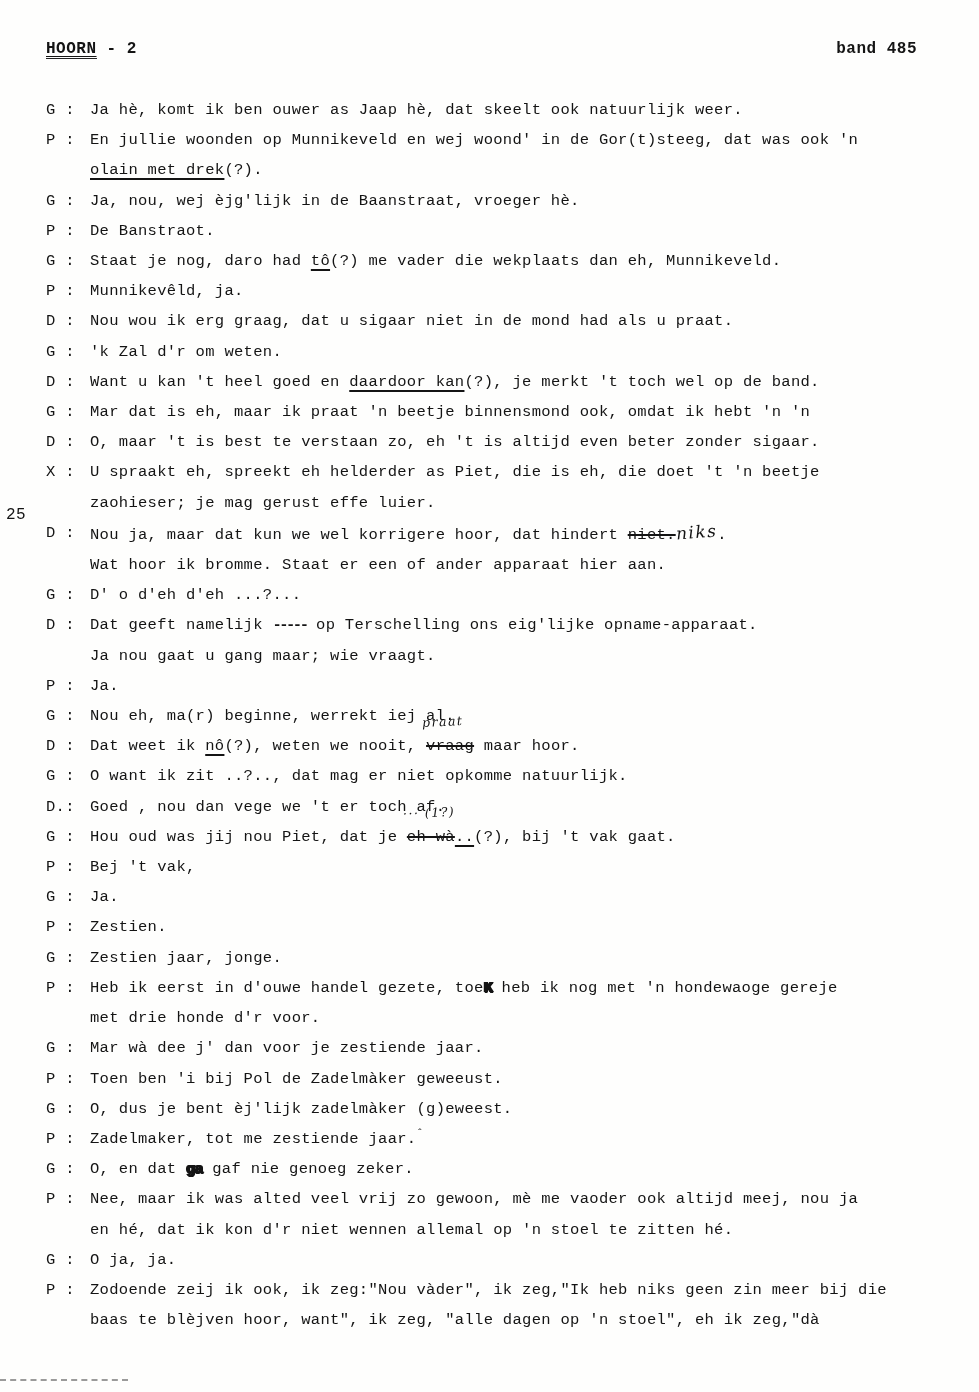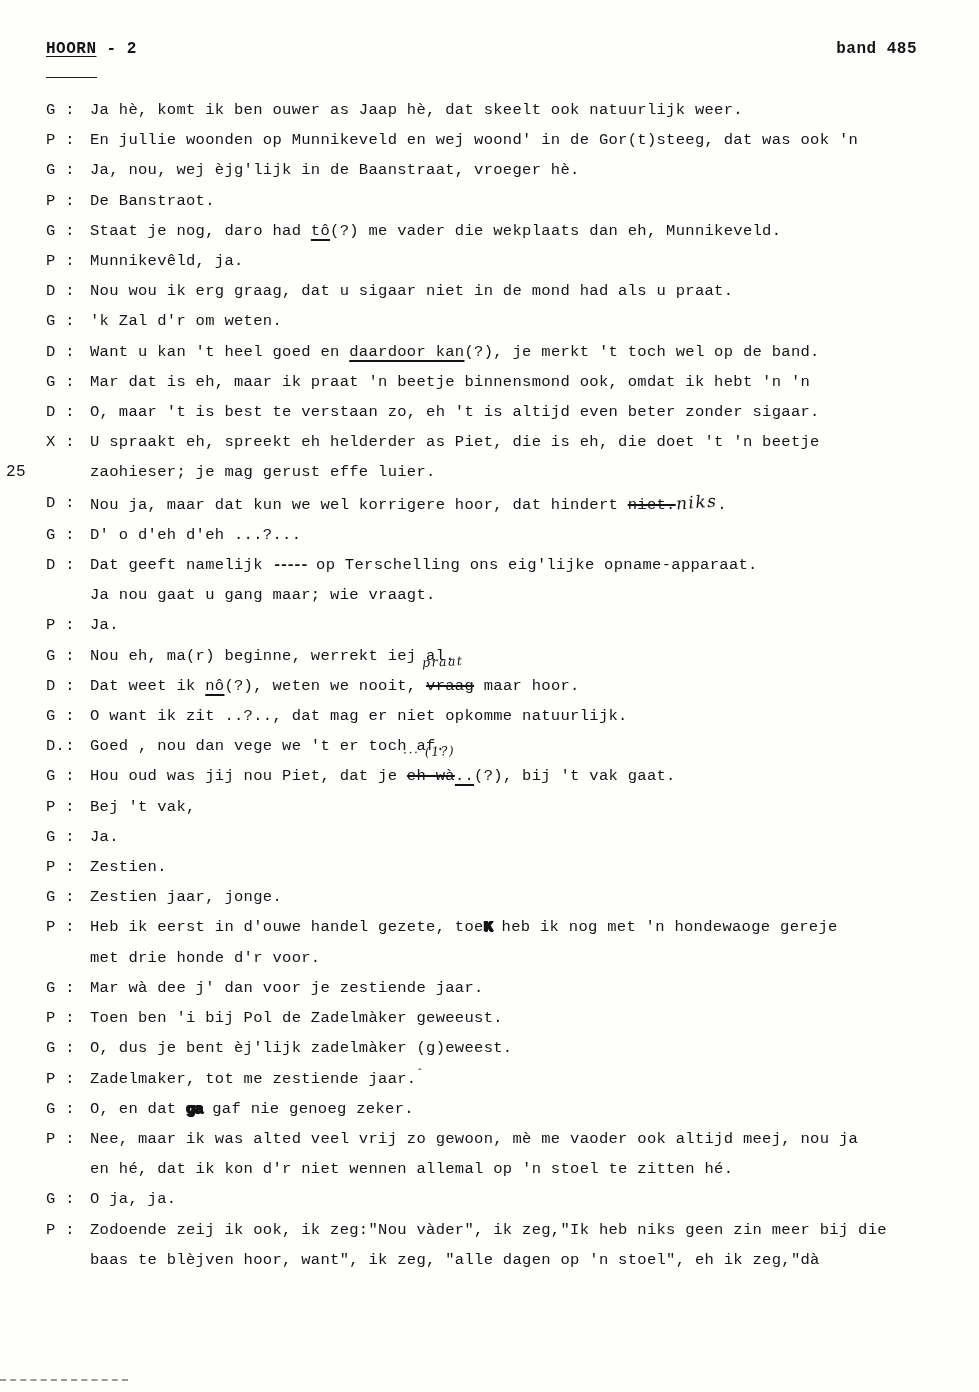--- a/index.html
+++ b/index.html
@@ -14,39 +14,39 @@
   .header{
     position:absolute;top:40px;left:46px;right:62px;
     display:flex;justify-content:space-between;
     font-size:16px;font-weight:bold;letter-spacing:0.5px;
   }
   .title-wrap{white-space:pre;}
   .title-main{
     text-decoration:underline;
     text-underline-offset:3px;
     border-bottom:1.5px solid #222;
-    padding-bottom:19px;
+    padding-bottom:0;
   }
   .band{font-weight:bold;}
   .transcript{
     position:absolute;top:95px;left:46px;right:34px;
   }
   .line{
     position:relative;
     display:flex;
     min-height:30.2px;
     line-height:30.2px;
     font-size:15.5px;
     letter-spacing:0.3px;
     white-space:pre;
   }
   .speaker{flex:none;width:44px;}
   .text{flex:1;white-space:pre-wrap;}
   .margin-num{
-    position:absolute;left:-40px;top:0;
+    position:absolute;left:-40px;top:12px;
     font-size:16px;
   }
   
   .sg-u{
     text-decoration:underline;
     text-decoration-thickness:1.5px;
     text-underline-offset:4px;
   }
   
   .sg-s{
@@ -89,32 +89,34 @@
 
 <div class="page">
   <div class="header">
     <span class="title-wrap"><span class="title-main">HOORN</span><span> - 2</span></span>
     <span class="band">band 485</span>
   </div>
 
   <div class="transcript">
       <div class="line"><span class="speaker">G :</span><span class="text"><span class="sg-p">Ja hè, komt ik ben ouwer as Jaap hè, dat skeelt ook natuurlijk weer.</span></span></div>
       <div class="line"><span class="speaker">P :</span><span class="text"><span class="sg-p">En jullie woonden op Munnikeveld en wej woond' in de Gor(t)steeg, dat was ook 'n</span></span></div>
+      <div class="line"><span class="speaker"></span><span class="text"><span class="sg-u">olain met drek</span><span class="sg-p">(?).</span></span></div>
       <div class="line"><span class="speaker">G :</span><span class="text"><span class="sg-p">Ja, nou, wej èjg'lijk in de Baanstraat, vroeger hè.</span></span></div>
       <div class="line"><span class="speaker">P :</span><span class="text"><span class="sg-p">De Banstraot.</span></span></div>
       <div class="line"><span class="speaker">G :</span><span class="text"><span class="sg-p">Staat je nog, daro had </span><span class="sg-u">tô</span><span class="sg-p">(?) me vader die wekplaats dan eh, Munnikeveld.</span></span></div>
       <div class="line"><span class="speaker">P :</span><span class="text"><span class="sg-p">Munnikevêld, ja.</span></span></div>
       <div class="line"><span class="speaker">D :</span><span class="text"><span class="sg-p">Nou wou ik erg graag, dat u sigaar niet in de mond had als u praat.</span></span></div>
       <div class="line"><span class="speaker">G :</span><span class="text"><span class="sg-p">'k Zal d'r om weten.</span></span></div>
       <div class="line"><span class="speaker">D :</span><span class="text"><span class="sg-p">Want u kan 't heel goed en </span><span class="sg-u">daardoor kan</span><span class="sg-p">(?), je merkt 't toch wel op de band.</span></span></div>
       <div class="line"><span class="speaker">G :</span><span class="text"><span class="sg-p">Mar dat is eh, maar ik praat 'n beetje binnensmond ook, omdat ik hebt 'n 'n</span></span></div>
       <div class="line"><span class="speaker">D :</span><span class="text"><span class="sg-p">O, maar 't is best te verstaan zo, eh 't is altijd even beter zonder sigaar.</span></span></div>
       <div class="line"><span class="speaker">X :</span><span class="text"><span class="sg-p">U spraakt eh, spreekt eh helderder as Piet, die is eh, die doet 't 'n beetje</span></span></div>
       <div class="line"><span class="margin-num">25</span><span class="speaker"></span><span class="text"><span class="sg-p">zaohieser; je mag gerust effe luier.</span></span></div>
       <div class="line"><span class="speaker">D :</span><span class="text"><span class="sg-p">Nou ja, maar dat kun we wel korrigere hoor, dat hindert </span><span class="sg-s">niet.</span><span class="sg-hand">niks</span><span class="sg-p">.</span></span></div>
+      <div class="line"><span class="speaker"></span><span class="text"><span class="sg-p">Wat hoor ik bromme. Staat er een of ander apparaat hier aan.</span></span></div>
       <div class="line"><span class="speaker">G :</span><span class="text"><span class="sg-p">D' o d'eh d'eh ...?...</span></span></div>
       <div class="line"><span class="speaker">D :</span><span class="text"><span class="sg-p">Dat geeft namelijk </span><span class="sg-dash">-----</span><span class="sg-p"> op Terschelling ons eig'lijke opname-apparaat.</span></span></div>
       <div class="line"><span class="speaker"></span><span class="text"><span class="sg-p">Ja nou gaat u gang maar; wie vraagt.</span></span></div>
       <div class="line"><span class="speaker">P :</span><span class="text"><span class="sg-p">Ja.</span></span></div>
       <div class="line"><span class="speaker">G :</span><span class="text"><span class="sg-p">Nou eh, ma(r) beginne, werrekt iej al.</span></span></div>
       <div class="line"><span class="speaker">D :</span><span class="text"><span class="sg-p">Dat weet ik </span><span class="sg-u">nô</span><span class="sg-p">(?), weten we nooit, </span><span class="sg-s has-above">vraag<span class="above sg-hand">praat</span></span><span class="sg-p"> maar hoor.</span></span></div>
       <div class="line"><span class="speaker">G :</span><span class="text"><span class="sg-p">O want ik zit ..?.., dat mag er niet opkomme natuurlijk.</span></span></div>
       <div class="line"><span class="speaker">D.:</span><span class="text"><span class="sg-p">Goed , nou dan vege we 't er toch af.</span></span></div>
       <div class="line"><span class="speaker">G :</span><span class="text"><span class="sg-p">Hou oud was jij nou Piet, dat je </span><span class="sg-s has-above">eh wà<span class="above sg-hand">··· (1?)</span></span><span class="sg-u">..</span><span class="sg-p">(?), bij 't vak gaat.</span></span></div>
       <div class="line"><span class="speaker">P :</span><span class="text"><span class="sg-p">Bej 't vak,</span></span></div>

